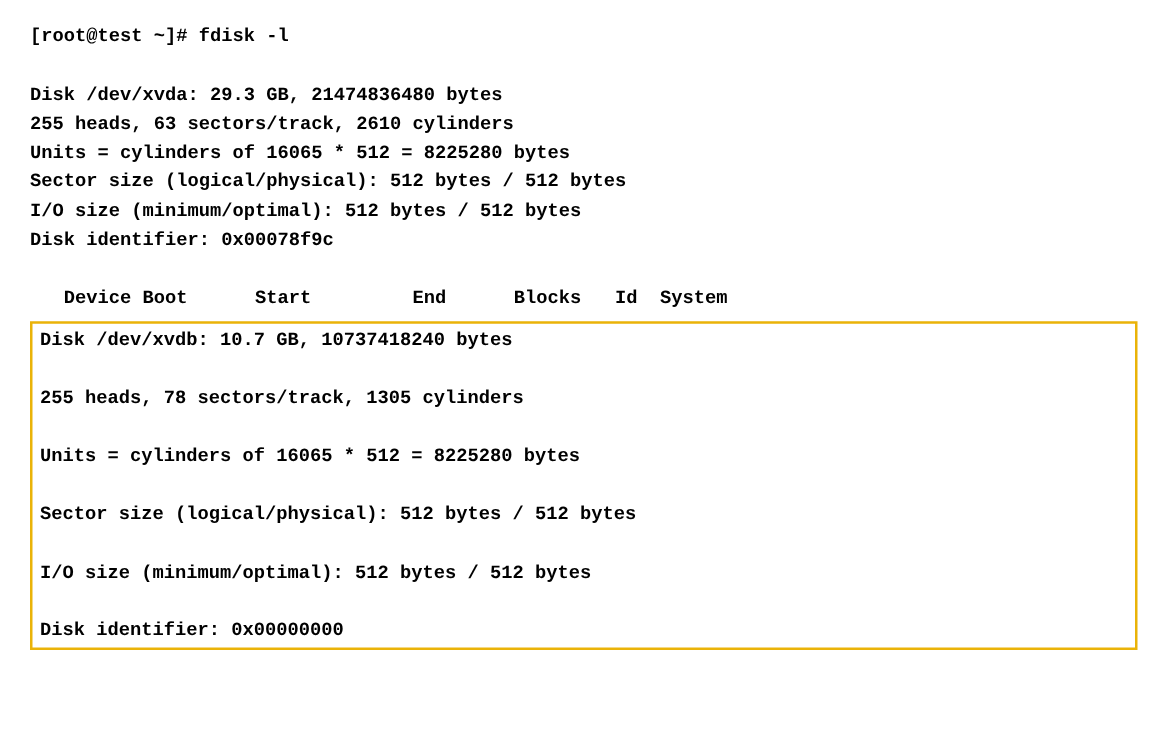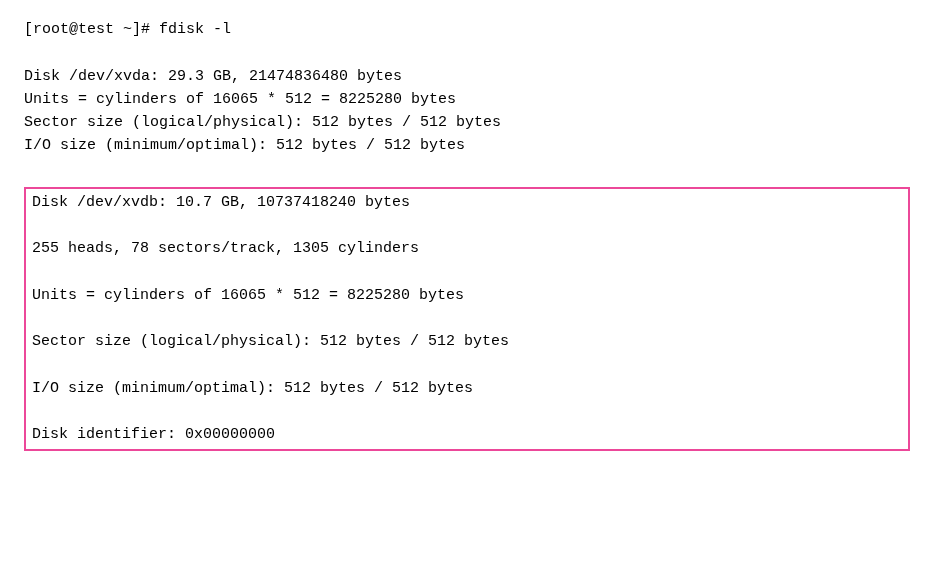--- a/index.html
+++ b/index.html
@@ -1,18 +1,19 @@
 <!DOCTYPE html>
 <html><head>
   <meta charset="utf-8">
   <style>
     * {
       margin: 0;
       padding: 0;
       box-sizing: border-box;
+      font-weight: bold;
     }
 
     body {
       background-color: #ffffff;
       font-family: 'Courier New', Courier, monospace;
       font-size: 15px;
       color: #000000;
       width: 934px;
       min-height: 586px;
       padding: 18px 24px;
@@ -26,37 +27,40 @@
       white-space: pre;
       display: block;
     }
 
     .empty-line {
       display: block;
       height: 1.55em;
     }
 
     .highlighted-box {
-      border: 2px solid #ec4899;
+      border: 2px solid #eab308;
       display: block;
       padding: 2px 6px;
       margin-top: 6px;
       white-space: pre;
     }
   </style>
 </head>
 <body>
 
 <div class="terminal-content">
   <span class="line">[root@test ~]# fdisk -l</span>
   <span class="empty-line"></span>
   <span class="line">Disk /dev/xvda: 29.3 GB, 21474836480 bytes</span>
+  <span class="line">255 heads, 63 sectors/track, 2610 cylinders</span>
   <span class="line">Units = cylinders of 16065 * 512 = 8225280 bytes</span>
   <span class="line">Sector size (logical/physical): 512 bytes / 512 bytes</span>
   <span class="line">I/O size (minimum/optimal): 512 bytes / 512 bytes</span>
+  <span class="line">Disk identifier: 0x00078f9c</span>
   <span class="empty-line"></span>
+  <span class="line">   Device Boot      Start         End      Blocks   Id  System</span>
   <span class="highlighted-box"><span class="line">Disk /dev/xvdb: 10.7 GB, 10737418240 bytes</span>
 <span class="line">255 heads, 78 sectors/track, 1305 cylinders</span>
 <span class="line">Units = cylinders of 16065 * 512 = 8225280 bytes</span>
 <span class="line">Sector size (logical/physical): 512 bytes / 512 bytes</span>
 <span class="line">I/O size (minimum/optimal): 512 bytes / 512 bytes</span>
 <span class="line">Disk identifier: 0x00000000</span></span>
 </div>
 
 </body></html>

